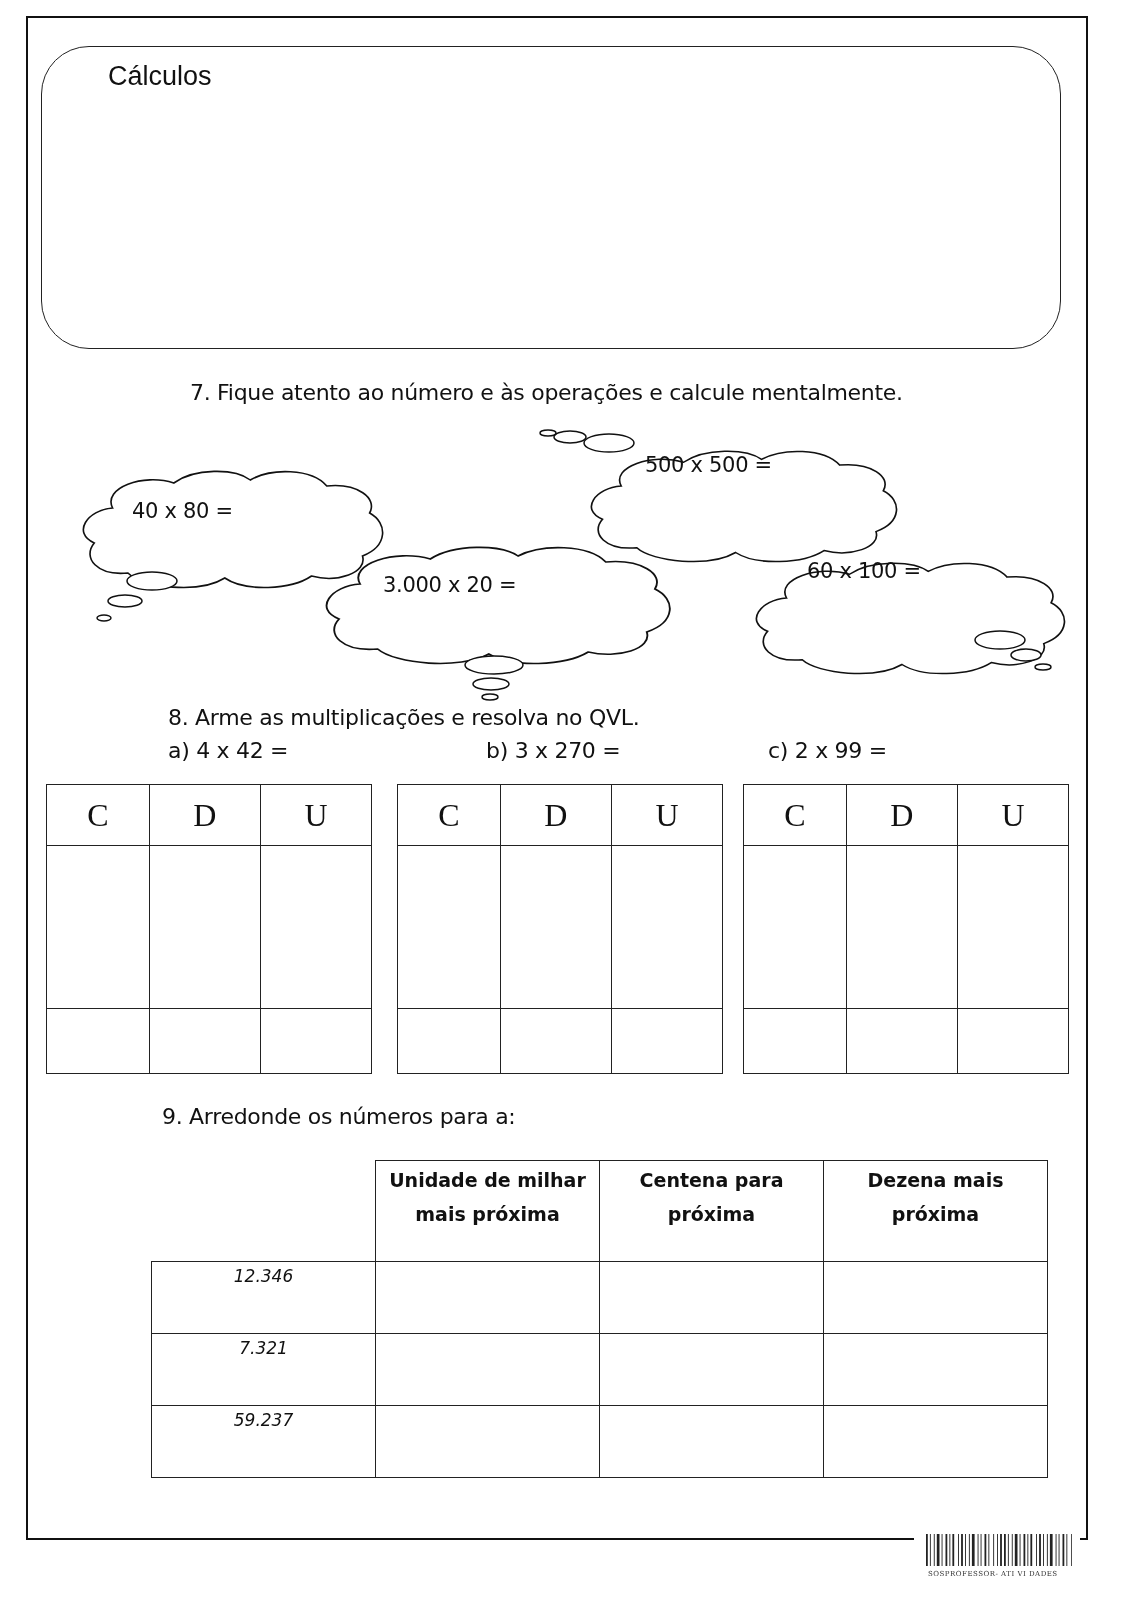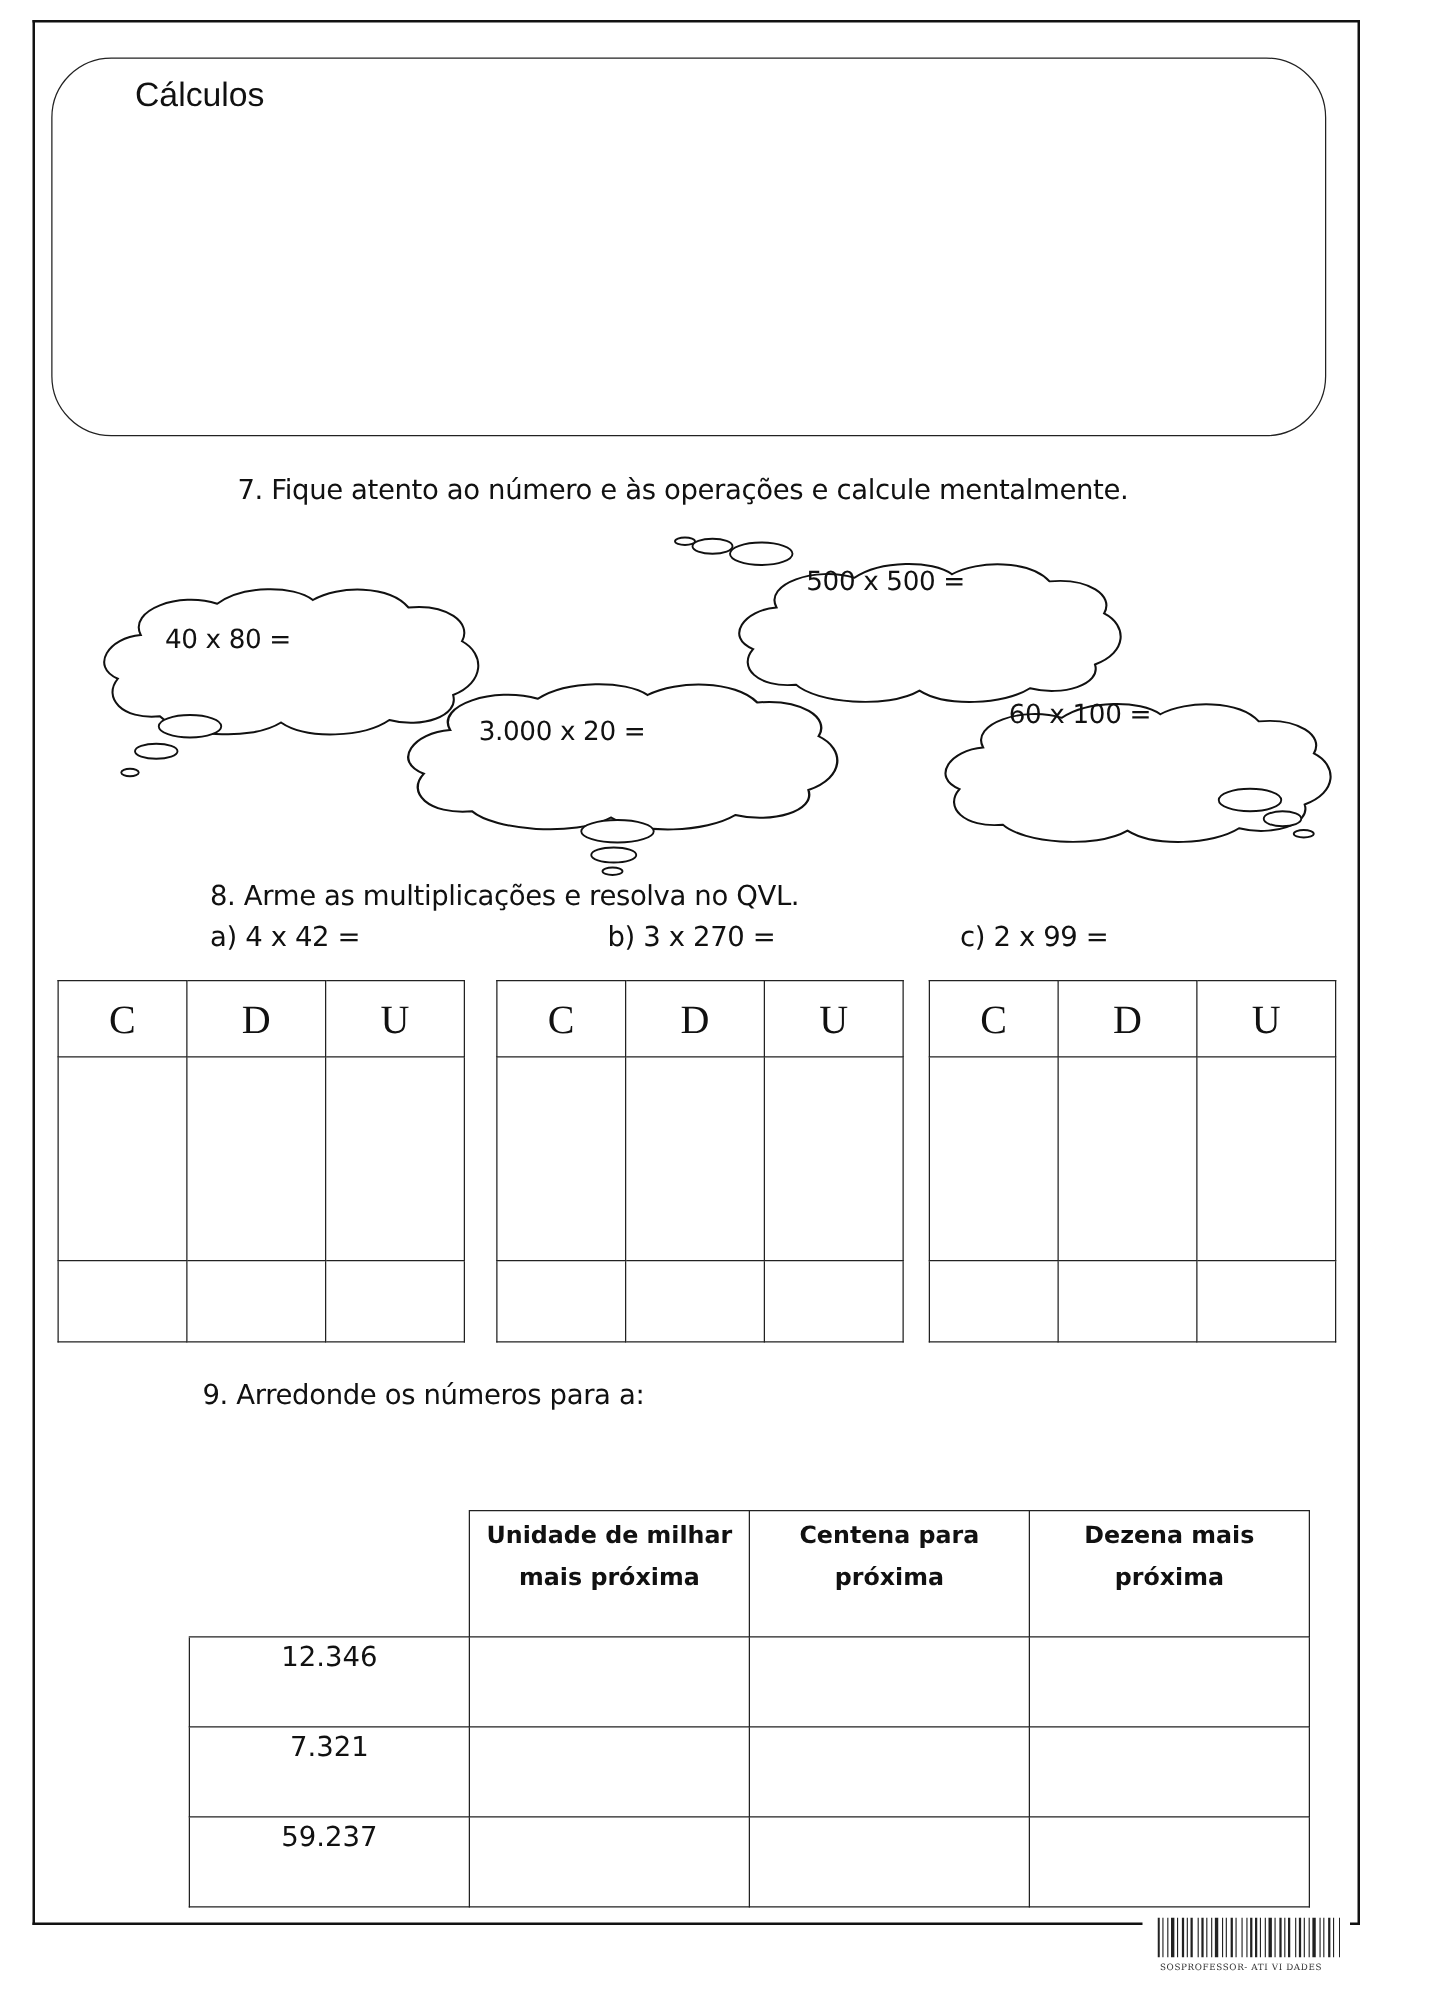--- a/index.html
+++ b/index.html
@@ -26,26 +26,26 @@
 
   .clouds { position: absolute; left: 0; top: 400px; width: 1144px; height: 310px; }
   .cloud-text { position: absolute; font-family: "DejaVu Sans", sans-serif; font-size: 21px; color: #111; letter-spacing: -0.3px; }
 
   .qvl { position: absolute; top: 784px; width: 326px; height: 290px; border-collapse: collapse; }
   .qvl td, .qvl th { border: 1.5px solid #222; padding: 0; }
   .qvl th { height: 60px; font-family: "Liberation Serif", "DejaVu Serif", serif; font-weight: normal; font-size: 32px; text-align: center; vertical-align: middle; }
   .qvl .mid td { height: 162px; }
   .qvl .bot td { height: 64px; }
 
-  .round { position: absolute; left: 151px; top: 1208px; border-collapse: collapse; }
+  .round { position: absolute; left: 151px; top: 1160px; border-collapse: collapse; }
   .round td { border: 1.5px solid #222; padding: 0; vertical-align: top; }
   .round .hdr td { height: 98px; text-align: center; font-weight: bold; font-size: 19px; line-height: 34px; padding-top: 2px; }
   .round .hdr td.blank { border-top: none; border-left: none; }
   .round .row td { height: 67px; }
-  .round .row td.num { text-align: center; font-size: 22px; padding-top: 4px; }
+  .round .row td.num { text-align: center; font-size: 17px; padding-top: 4px; font-style: italic; }
   .round col.c0 { width: 224px; }
   .round col.c1 { width: 224px; }
   .round col.c2 { width: 224px; }
   .round col.c3 { width: 224px; }
 
   .barcode { position: absolute; left: 926px; top: 1534px; width: 146px; height: 32px; }
   .barcode-label { position: absolute; left: 928px; top: 1570px; width: 142px; text-align: left;
                    font-family: "DejaVu Serif", serif; font-size: 7px; letter-spacing: 0.5px; color: #333; white-space: nowrap; }
 </style>
 </head>

